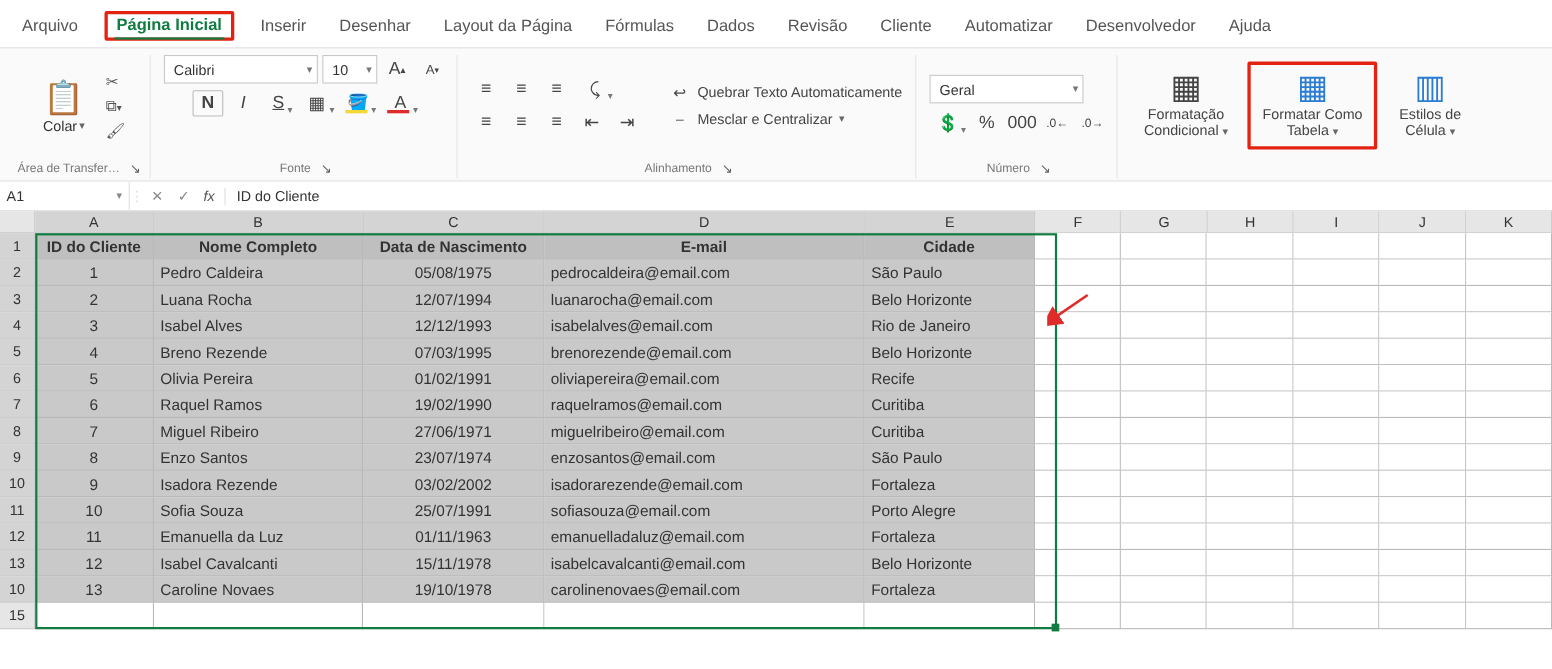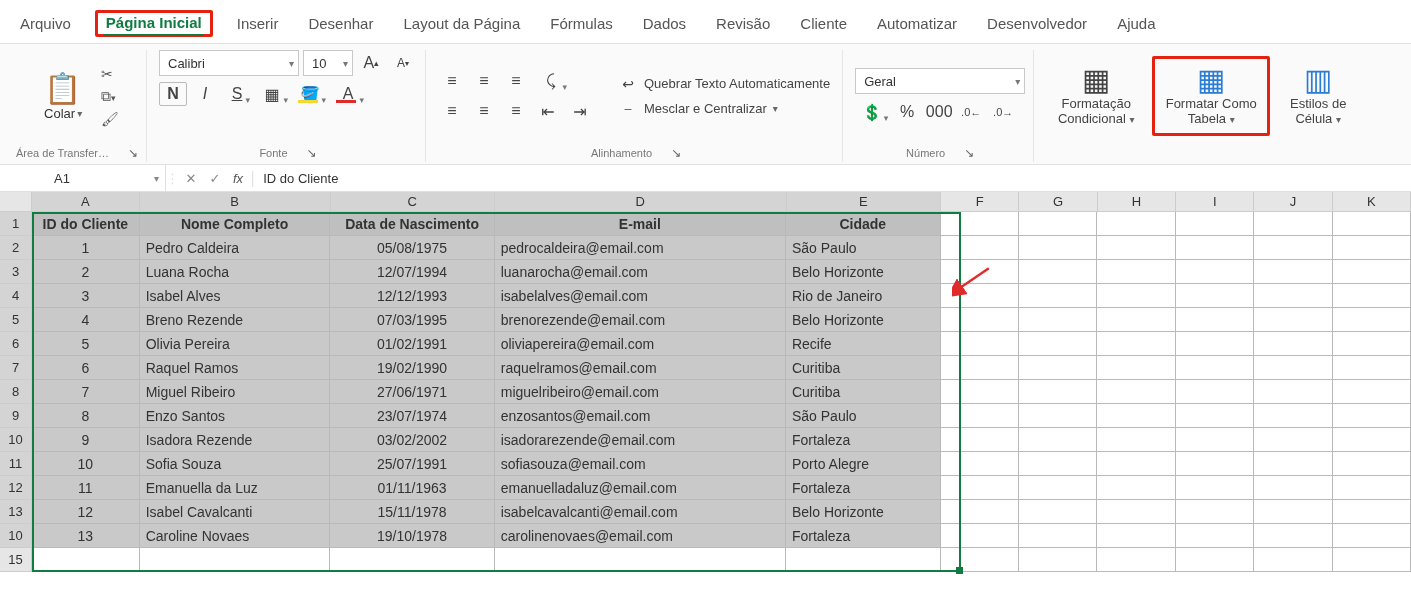--- a/index.html
+++ b/index.html
@@ -59,21 +59,21 @@
     gap:6px;
     min-height:92px;
   }
   .group .label {
     font-size: 11px;
     color:#777;
     padding: 4px 0 2px;
     text-align:center;
     display:flex;
     align-items:center;
-    gap:13px;
+    gap:3px;
     justify-content:center;
     width:100%;
   }
   .dialog-launch { font-size:12px; color:#666; padding-left:6px; }
   
   .paste-btn {
     display:flex;
     flex-direction:column;
     align-items:center;
     width:56px;
@@ -117,21 +117,21 @@
   .sq-btn.wider { width:34px; }
   .color-bar { position:absolute; left:5px; right:9px; bottom:3px; height:3px; }
   .color-bar.red { background:#e02b2b; }
   .color-bar.yellow { background:#f7d733; }
   
   .align-col { display:flex; flex-direction:column; gap:2px; padding-left:14px; }
   .cmd-row { display:flex; align-items:center; gap:6px; font-size:13px; color:#444; cursor:pointer; padding:3px 4px; }
   .cmd-row .ic { width:20px; text-align:center; font-size:14px; }
   
   .num-col { display:flex; flex-direction:column; gap:6px; }
-  .combo.numfmt { width:170px; }
+  .combo.numfmt { width:140px; }
   
   .big-btn {
     display:flex;
     flex-direction:column;
     align-items:center;
     justify-content:flex-start;
     width:100px;
     padding:2px 4px;
     cursor:pointer;
     font-size:13px;
@@ -157,21 +157,20 @@
     font-size:13px;
     background:#fff;
   }
   .name-box {
     width:118px;
     padding:0 6px;
     display:flex;
     align-items:center;
     border-right:1px solid #e0e0e0;
     height:100%;
-    margin-left:48px;
   }
   .name-box .caret { margin-left:auto; color:#888; font-size:10px; }
   .fb-btn { width:24px; text-align:center; color:#888; cursor:pointer; }
   .fb-sep { color:#ddd; }
   .fx { font-style:italic; color:#555; padding:0 6px; }
   .formula-input { flex:1; padding:0 6px; }
   
   .grid-wrap { position:relative; }
   .col-headers {
     display:flex;
@@ -293,21 +292,21 @@
         <span class="mini-btn">🖌</span>
       </div>
     </div>
     <div class="label">
         <span>Área de Transfer…</span>
         <span class="dialog-launch">↘</span>
       </div>
   </div>
 
   <div class="group">
-    <div class="body" style="flex-direction:column; align-items:flex-start; gap:6px;">
+    <div class="body" style="flex-direction:column; align-items:center; gap:6px;">
       <div class="row">
         <div class="combo font-name">
             <span>Calibri</span>
             <span class="caret">▾</span>
           </div>
         <div class="combo font-size">
             <span>10</span>
             <span class="caret">▾</span>
           </div>
         <div class="sq-btn">

